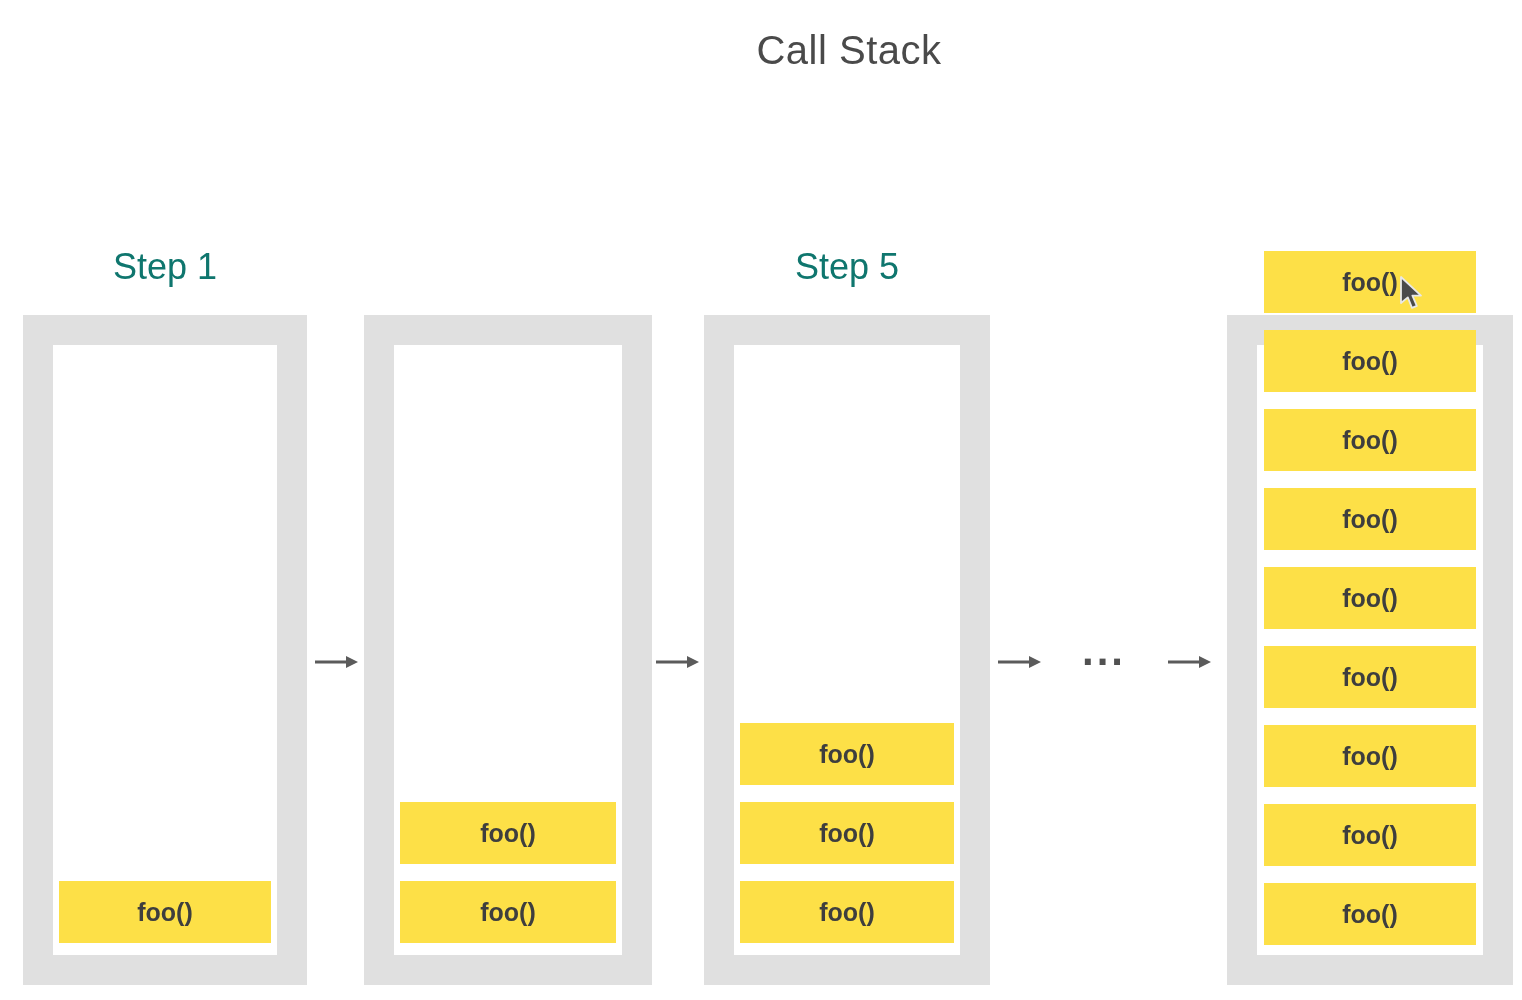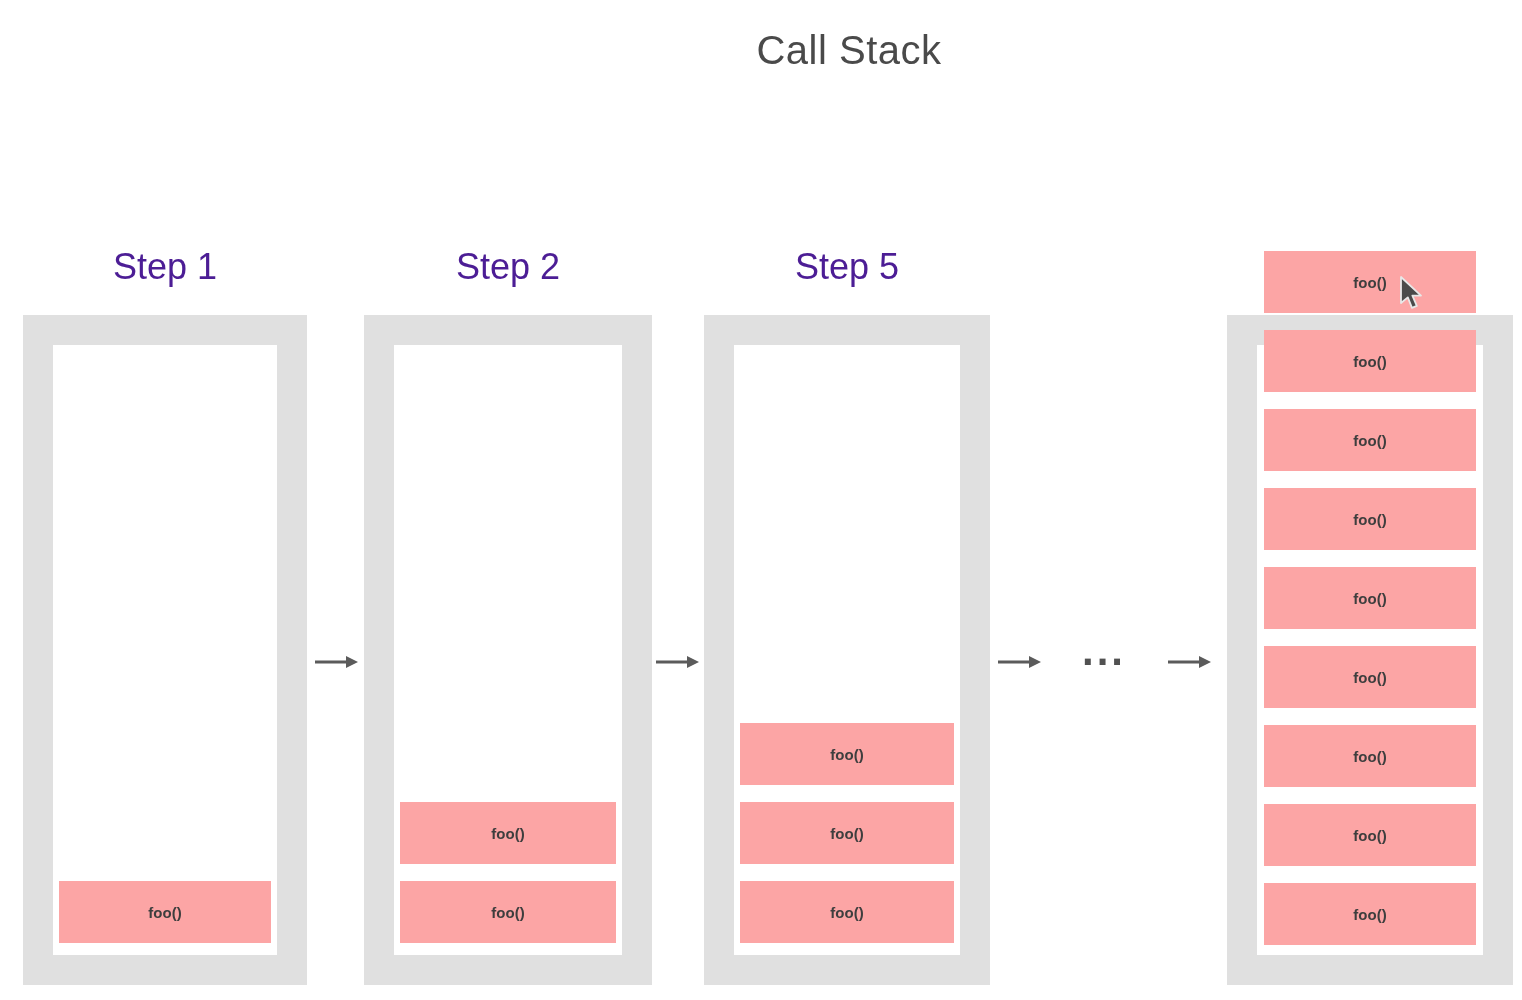--- a/index.html
+++ b/index.html
@@ -19,39 +19,39 @@
     white-space: nowrap;
   }
   .overflow-label {
     position: absolute; top: 140px; left: 1369px;
     transform: translateX(-50%);
     font-size: 37px; color: #4a4a4a;
     white-space: nowrap;
   }
   .step-label {
     position: absolute; top: 246px;
-    font-size: 36px; color: #4c1d95;
+    font-size: 36px; color: #0f766e;
     text-align: center;
   }
 
   .stack-outer {
     position: absolute; top: 315px; height: 670px;
     background: #e0e0e0;
   }
   .stack-inner {
     position: absolute; left: 30px; right: 30px; top: 30px; bottom: 30px;
     background: #ffffff;
     display: flex; flex-direction: column; justify-content: flex-end;
     gap: 17px; padding: 6px 6px 12px 6px;
   }
   .frame-box {
     height: 62px; flex: 0 0 62px;
-    background: #fca5a5;
+    background: #fde047;
     display: flex; align-items: center; justify-content: center;
-    font-size: 15px; font-weight: bold; color: #3e3e3e;
+    font-size: 25px; font-weight: bold; color: #3e3e3e;
   }
   
   .overflow-frames {
     position: absolute; left: 37px; right: 37px; bottom: 40px;
     display: flex; flex-direction: column; gap: 17px;
   }
   .overflow-frames .frame-box { position: relative; z-index: 2; }
 
   .flow-arrow { position: absolute; top: 653px; width: 44px; height: 18px; }
   .flow-arrow svg { display: block; }
@@ -69,21 +69,20 @@
   }
 </style>
 </head>
 <body>
 
 <div class="canvas">
 
   <div class="diagram-title">Call Stack</div>
 
   <div class="step-label" style="left:23px; width:284px;">Step 1</div>
-  <div class="step-label" style="left:364px; width:288px;">Step 2</div>
   <div class="step-label" style="left:704px; width:286px;">Step 5</div>
 
   <div class="stack-outer" style="left:23px; width:284px;">
     <div class="stack-inner">
       <div class="frame-box">foo()</div>
     </div>
   </div>
 
   <div class="stack-outer" style="left:364px; width:288px;">
     <div class="stack-inner">

